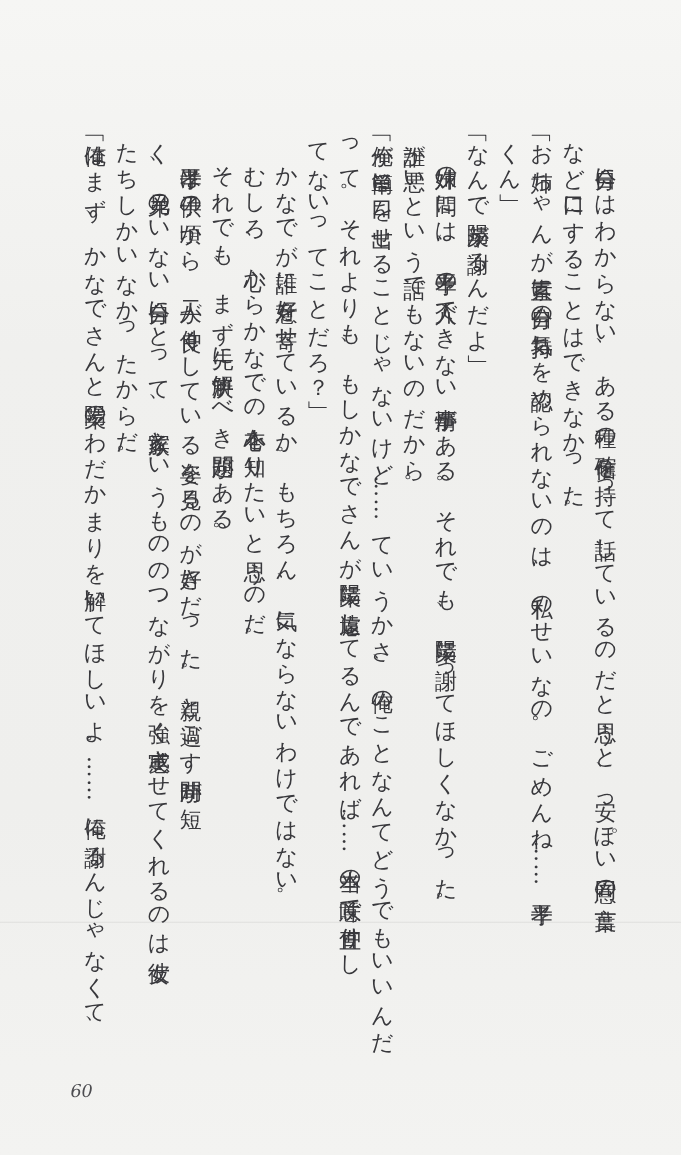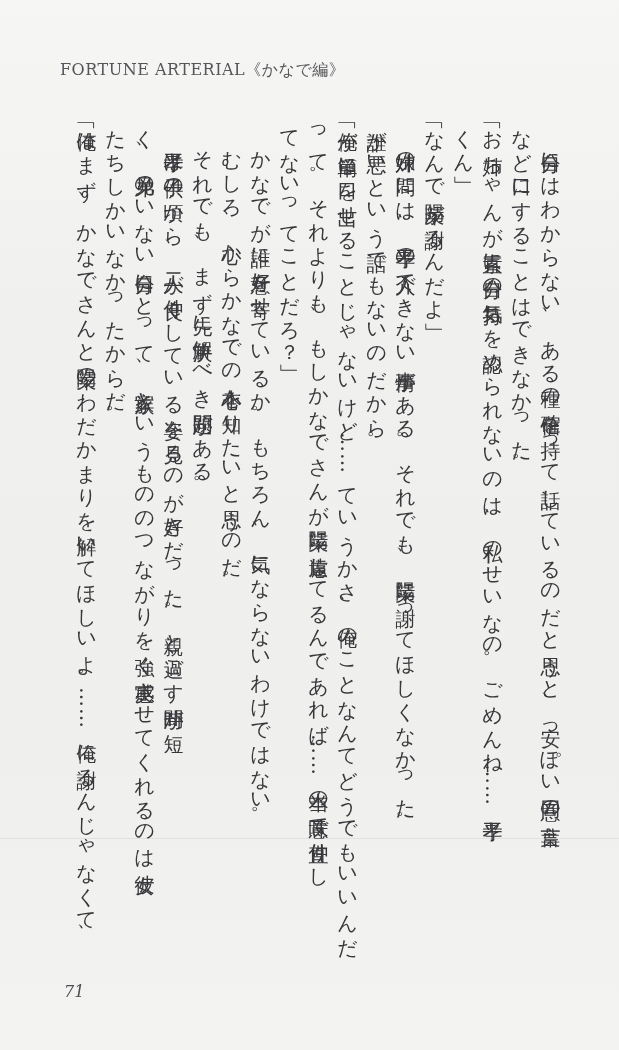--- a/index.html
+++ b/index.html
@@ -57,21 +57,20 @@
     top: 982px;
     font-style: italic;
     font-size: 16px;
     color: #4c4c50;
   }
 </style>
 </head>
 <body>
 
 <div class="page">
-  <div class="header">FORTUNE ARTERIAL《かなで編》</div>
 
   <div class="text-area" id="text-area">
       <div class="vline">　自分にはわからない、ある種の確信を持って話しているのだと思うと、安っぽい同意の言葉</div>
       <div class="vline">など口にすることはできなかった。</div>
       <div class="vline">「お姉ちゃんが素直に自分の気持ちを認められないのは、私のせいなの。ごめんね……孝平</div>
       <div class="vline">くん」</div>
       <div class="vline">「なんで陽菜が謝るんだよ」</div>
       <div class="vline">　姉妹の間には、孝平の介入できない事情がある。それでも、陽菜に謝ってほしくなかった。</div>
       <div class="vline">誰が悪いという話でもないのだから。</div>
       <div class="vline">「俺が簡単に口を出せることじゃないけど……ていうかさ、俺のことなんてどうでもいいんだ</div>
@@ -81,14 +80,14 @@
       <div class="vline">　むしろ、心からかなでの本心を知りたいと思うのだ。</div>
       <div class="vline">　それでも、まず先に解決すべき問題がある。</div>
       <div class="vline">　孝平は子供の頃から、二人が仲良くしている姿を見るのが好きだった。親と過ごす時間が短</div>
       <div class="vline">く、兄弟のいない自分にとって、家族というもののつながりを強く実感させてくれるのは彼女</div>
       <div class="vline">たちしかいなかったからだ。</div>
       <div class="vline">「俺はまず、かなでさんと陽菜のわだかまりを解いてほしいよ。……俺に謝るんじゃなくて、</div>
     </div>
 
   <div class="scan-line"></div>
 
-  <div class="page-number">71</div>
+  <div class="page-number">60</div>
 </div>
 
 </body></html>

